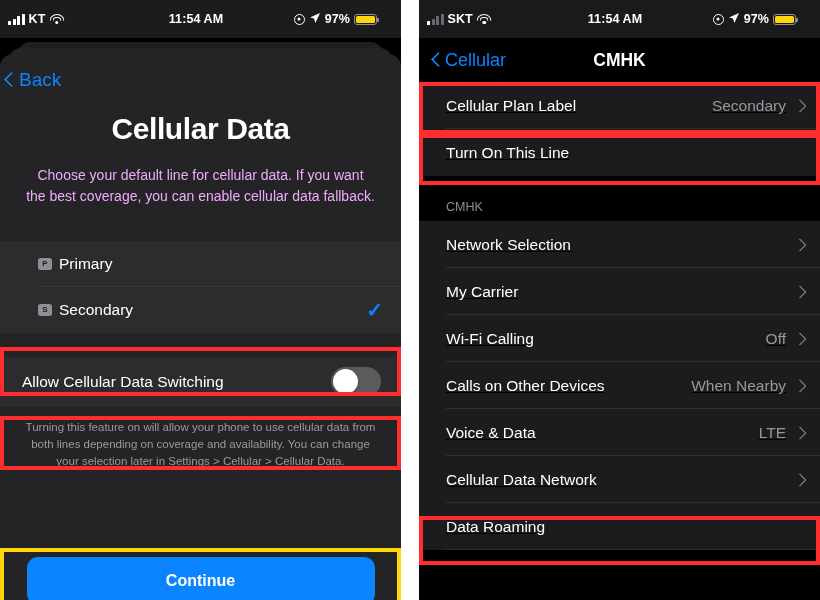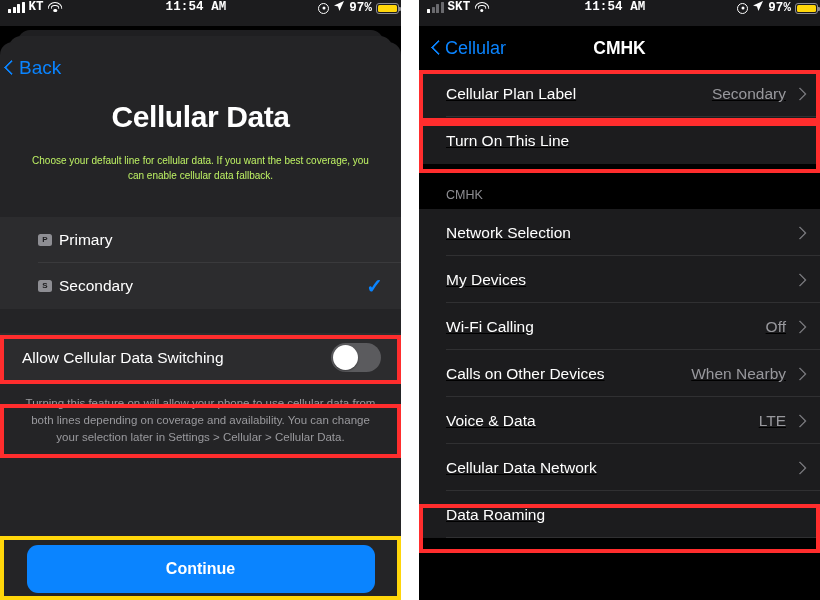--- a/index.html
+++ b/index.html
@@ -11,31 +11,30 @@
   }
   .screens { display: flex; width: 820px; height: 600px; background:#fff; }
 
   .phone { position: relative; height: 600px; overflow: hidden; background: #000; }
   .phone.left  { width: 401px; }
   .gap { width: 18px; height: 600px; background: #ffffff; flex: 0 0 18px; }
   .phone.right { width: 401px; }
 
   
   .statusbar {
-    position: relative; height: 26px; width: 100%;
+    position: relative; height: 38px; width: 100%;
     background: #1c1c1e;
-    display: flex; align-items: flex-start;
+    display: flex; align-items: center;
     color: #fff; font-size: 12.5px; font-weight: 700;
     letter-spacing: .1px;
-    font-family: Liberation Mono, monospace;
   }
   .phone.right .statusbar { background: #1a1a1c; }
   .sb-left { display:flex; align-items:center; gap:4px; padding-left:8px; }
   .sb-center { position:absolute; left:0; right:9px; text-align:center; font-size:12.5px; font-weight:700; }
-  .sb-right { margin-left:auto; display:flex; align-items:center; gap:4px; padding-right:2px; }
+  .sb-right { margin-left:auto; display:flex; align-items:center; gap:4px; padding-right:24px; }
 
   .bars { display:flex; align-items:flex-end; gap:1.5px; height:11px; }
   .bars i { width:3px; background:#fff; border-radius:.5px; display:block; }
   .bars i:nth-child(1){ height:4px; }
   .bars i:nth-child(2){ height:6px; }
   .bars i:nth-child(3){ height:8.5px; }
   .bars i:nth-child(4){ height:11px; }
   .bars.weak i { background:#6a6a6e; }
   .bars.weak i:nth-child(1){ background:#fff; }
 
@@ -60,21 +59,21 @@
   .card-back1 { position:absolute; left:9px; right:9px; top:10px; height:40px; background:#242426; border-radius:12px 12px 0 0; }
   .card-main  { position:absolute; left:0; right:0; top:16px; bottom:0; background:#242426; border-radius:13px 13px 0 0; overflow:hidden; }
 
   .navrow { height:52px; display:flex; align-items:center; padding-left:4px; }
   .back-btn { display:flex; align-items:center; gap:4px; color:#0a84ff; font-size:19px; font-weight:400; cursor:pointer; }
   .chev-l { width:11px; height:19px; position:relative; }
   .chev-l::before{ content:""; position:absolute; left:2px; top:3.5px; width:9px; height:9px; border-left:2.6px solid #0a84ff; border-bottom:2.6px solid #0a84ff; transform:rotate(45deg); border-radius:1px;}
 
   .hero { padding: 6px 26px 0; text-align:center; }
   .hero h1 { color:#fff; font-size:30px; font-weight:700; letter-spacing:-.4px; line-height:1.15; }
-  .hero p { color:#bef264; font-size:10px; line-height:1.5; margin-top:18px; font-weight:400; }
+  .hero p { color:#f0abfc; font-size:14px; line-height:1.5; margin-top:18px; font-weight:400; }
 
   .l-list { margin-top:34px; }
   .l-row { position:relative; height:46px; display:flex; align-items:center; background:#2c2c2e; padding:0 18px 0 38px; }
   .l-row.plain { background:#2c2c2e; }
   .l-sep { position:absolute; left:38px; right:0; bottom:0; height:1px; background:#3a3a3c; }
   .simbadge { width:14px; height:12px; border-radius:2.5px; background:#8e8e93; color:#1c1c1e; font-size:8px; font-weight:700; display:flex; align-items:center; justify-content:center; margin-right:7px; }
   .l-label { color:#fff; font-size:15.5px; }
   .check { margin-left:auto; color:#0a84ff; font-size:20px; font-weight:600; line-height:1; }
 
   .hl-red { position:absolute; border:4px solid #ff2d2d; z-index:20; pointer-events:none; }
@@ -257,21 +256,21 @@
       <div class="grp-head">CMHK</div>
 
       <div class="grp">
         <div class="r-row">
           <span class="name">Network Selection</span>
           <span class="value"></span>
           <span class="chev-r"></span>
           <span class="r-sep"></span>
         </div>
         <div class="r-row">
-          <span class="name">My Devices</span>
+          <span class="name">My Carrier</span>
           <span class="value"></span>
           <span class="chev-r"></span>
           <span class="r-sep"></span>
         </div>
         <div class="r-row">
           <span class="name">Wi-Fi Calling</span>
           <span class="value">Off</span>
           <span class="chev-r"></span>
           <span class="r-sep"></span>
         </div>

